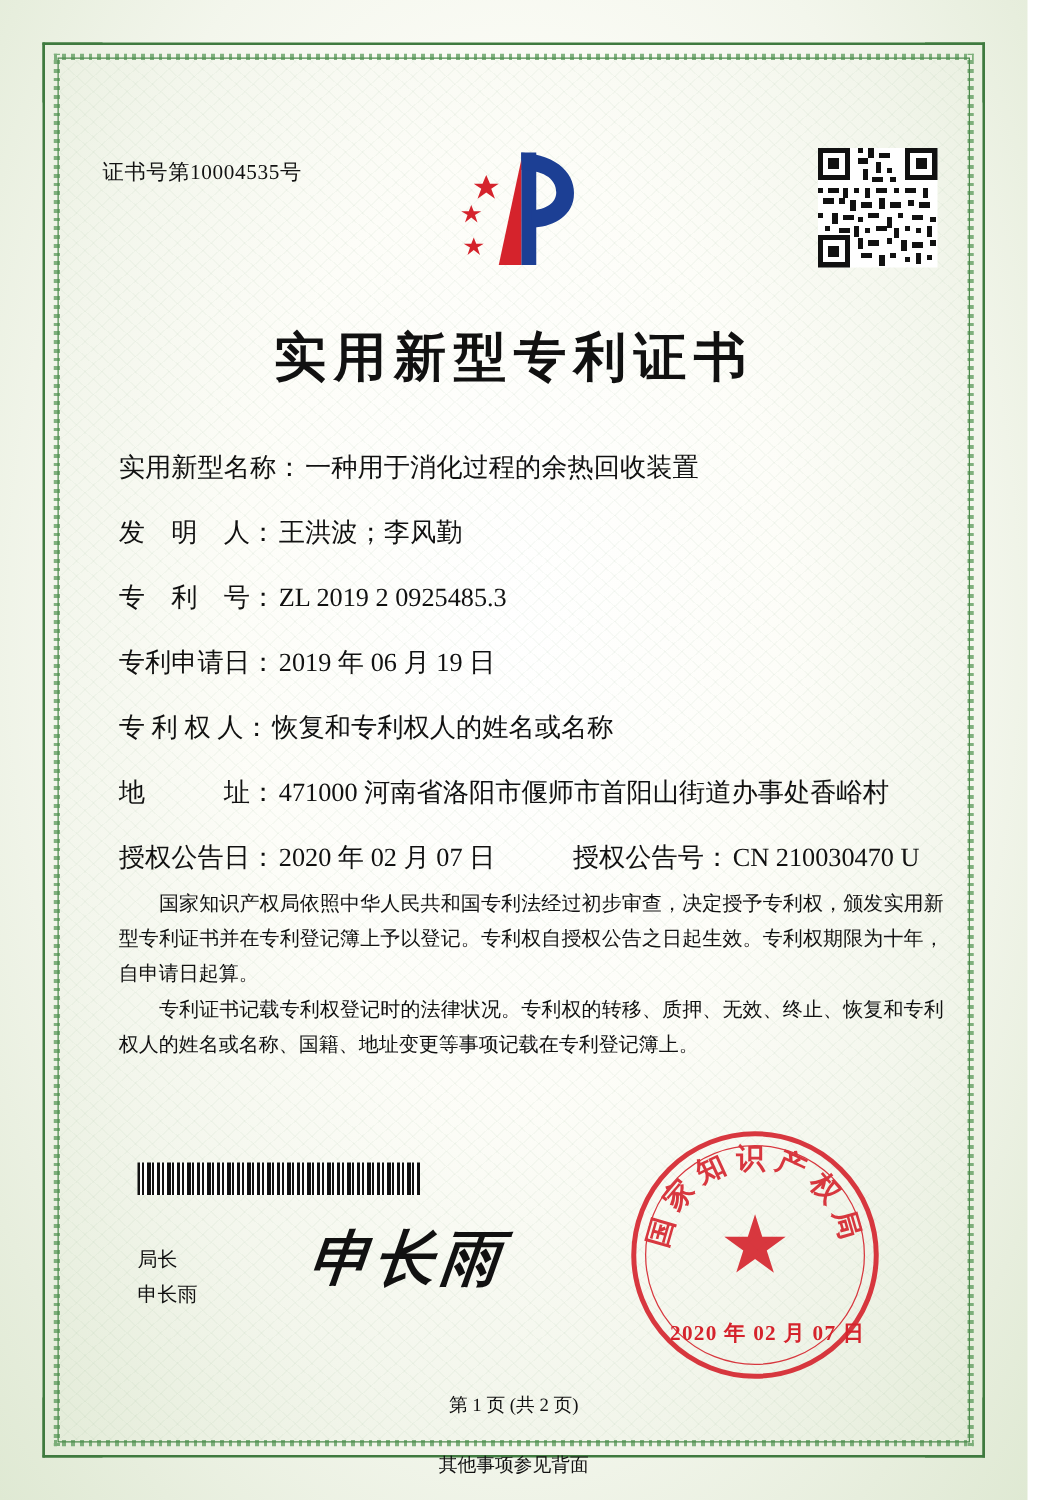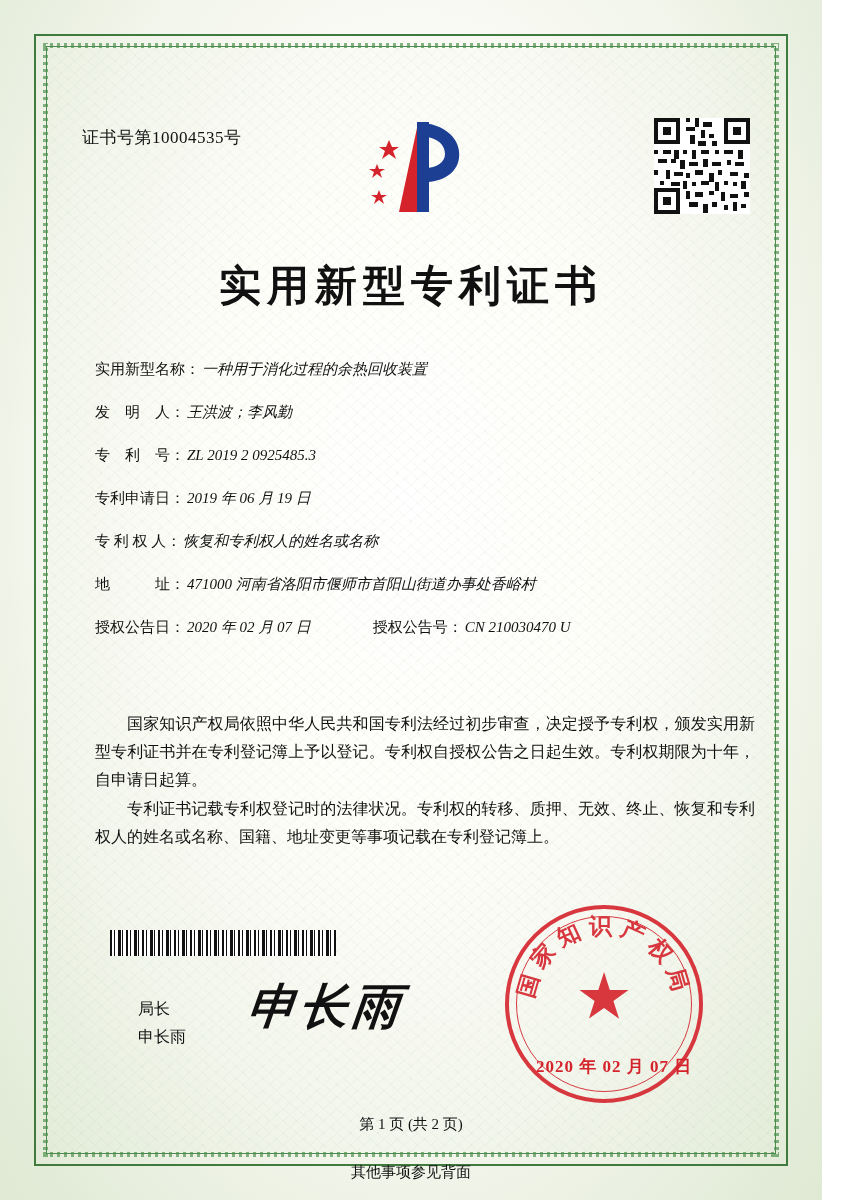--- a/index.html
+++ b/index.html
@@ -83,28 +83,28 @@
     font-family:Liberation Sans, sans-serif;
   }
 
   
   .fields{
     position:absolute;left:95px;top:360px;width:660px;
   }
   .frow{
     display:flex;align-items:baseline;
     margin-bottom:24px;
-    font-size:15px;
+    font-size:21px;
     color:#111;
   }
   .flabel{
     white-space:pre;
     flex:0 0 auto;
   }
-  .fvalue{margin-left:2px;font-style:italic;}
+  .fvalue{margin-left:2px;}
 
   .frow.two{margin-bottom:20px;}
   .fgap{display:inline-block;width:62px;}
 
   
   .para{
     position:absolute;left:95px;width:660px;
     font-size:16px;
     line-height:28px;
     color:#111;
@@ -118,21 +118,21 @@
   .barcode{
     position:absolute;left:110px;top:930px;width:226px;height:26px;
     background:repeating-linear-gradient(90deg,
       #111 0 2px, #fff 2px 4px, #111 4px 5px, #fff 5px 8px,
       #111 8px 11px, #fff 11px 12px, #111 12px 13px, #fff 13px 16px);
   }
 
   
   .sig-label{
     position:absolute;left:110px;top:995px;
-    font-size:16px;line-height:28px;color:#111;margin-left:28px;
+    font-size:16px;line-height:28px;color:#111;
   }
   .sig-hand{
     position:absolute;left:248px;top:975px;
     font-size:48px;
     font-family:"Liberation Serif", serif;
     font-style:italic;
     font-weight:bold;
     color:#111;
     letter-spacing:4px;
     transform:skewX(-6deg);

